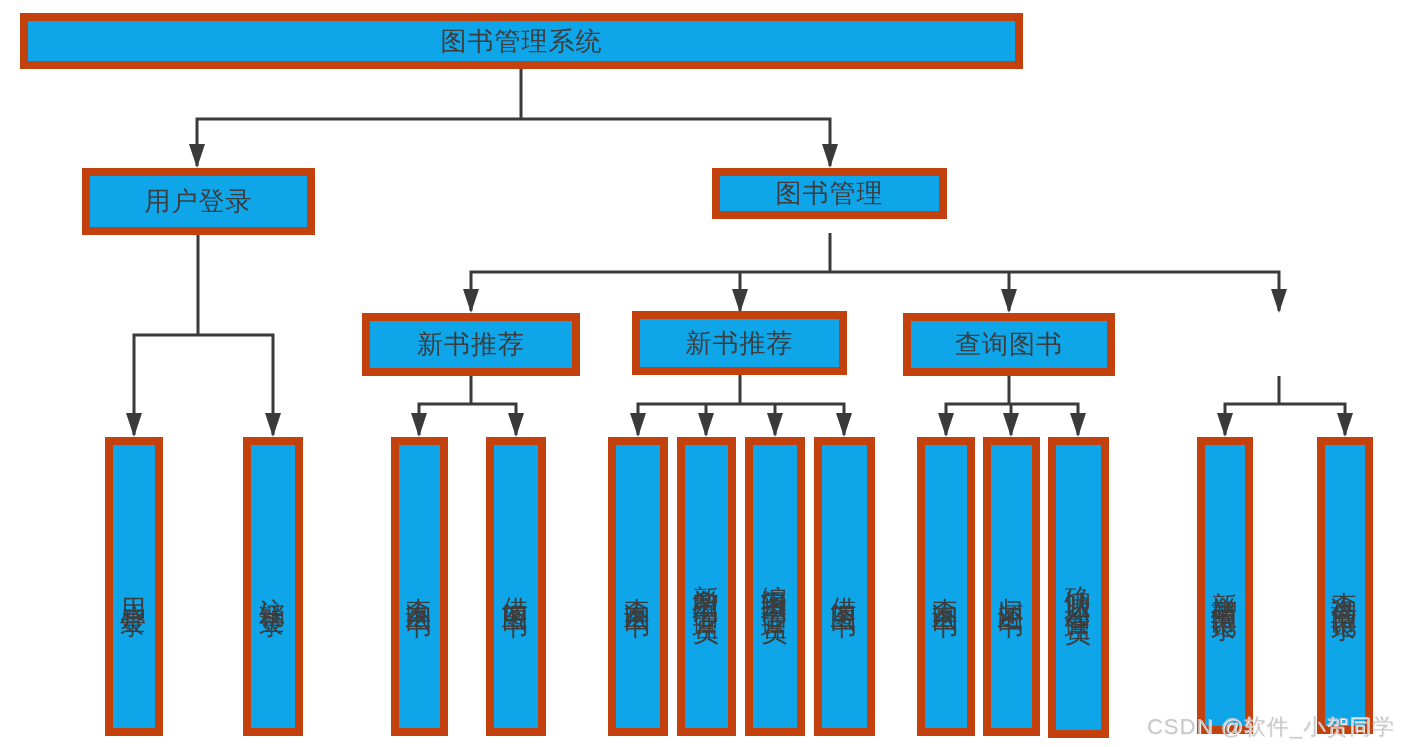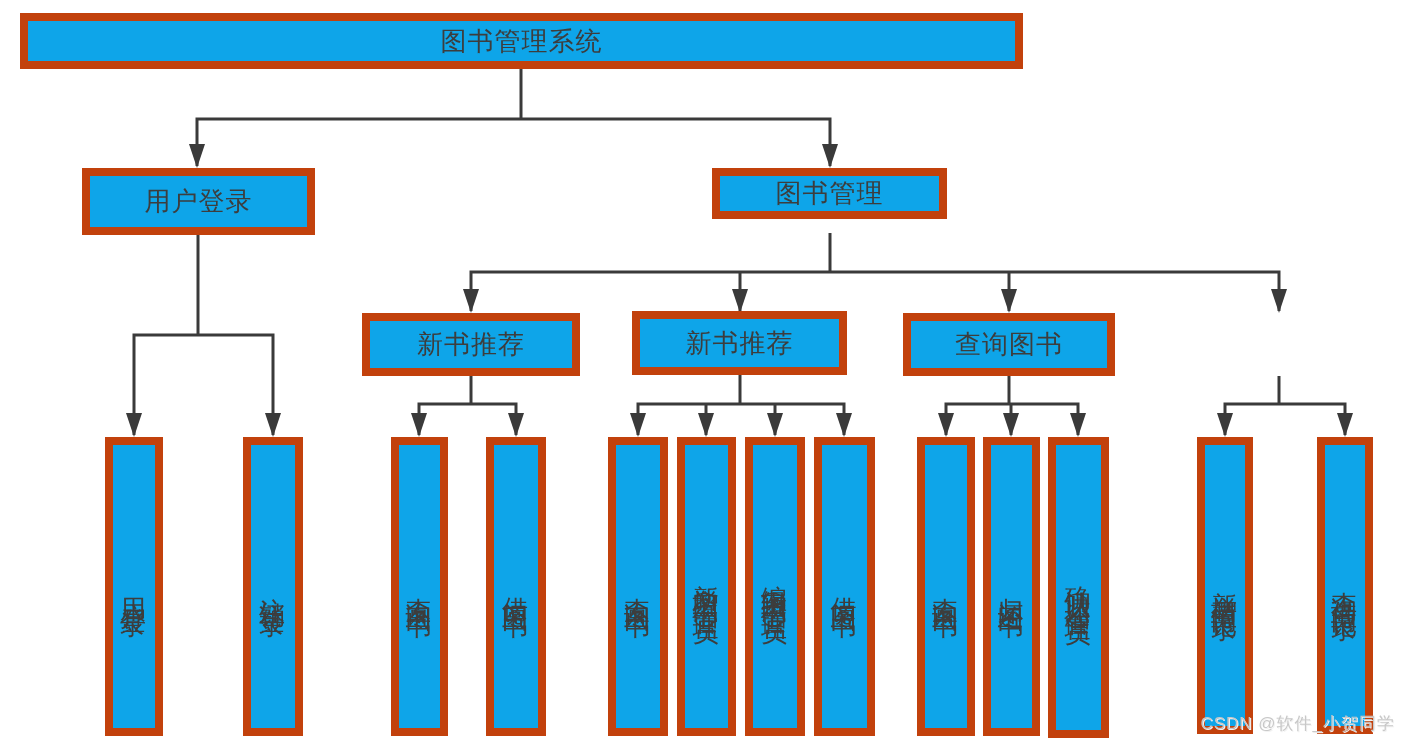--- a/index.html
+++ b/index.html
@@ -41,21 +41,21 @@
     writing-mode: vertical-rl;
     text-orientation: mixed;
     font-size: 26px;
     letter-spacing: 5px;
     white-space: nowrap;
   }
   .watermark {
     position: absolute;
     right: 10px;
     top: 712px;
-    font-size: 17px;
+    font-size: 22px;
     letter-spacing: 1px;
     color: #c8c8c8;
     text-shadow: 1px 1px 0 #f2f2f2;
     z-index: 3;
     white-space: nowrap;
   }
 </style>
 </head>
 <body>
 

